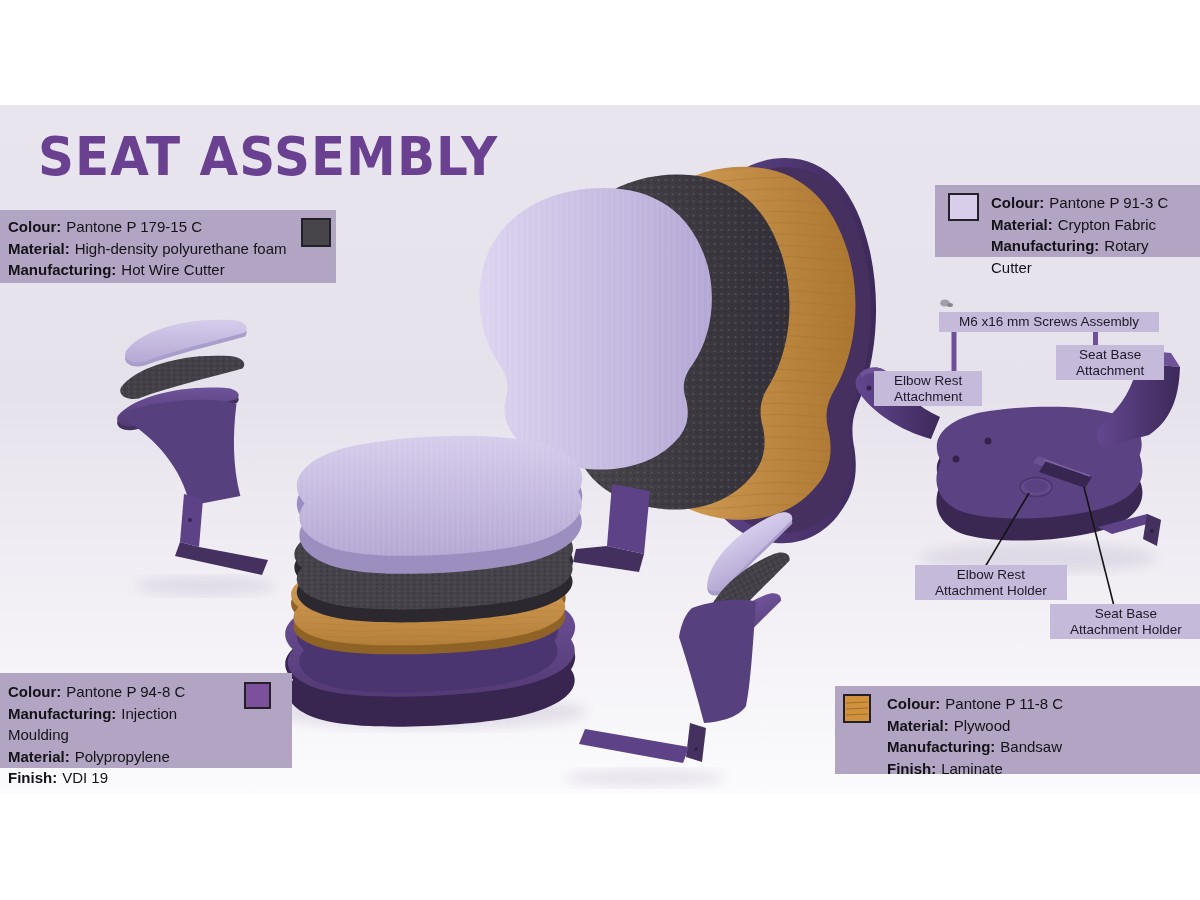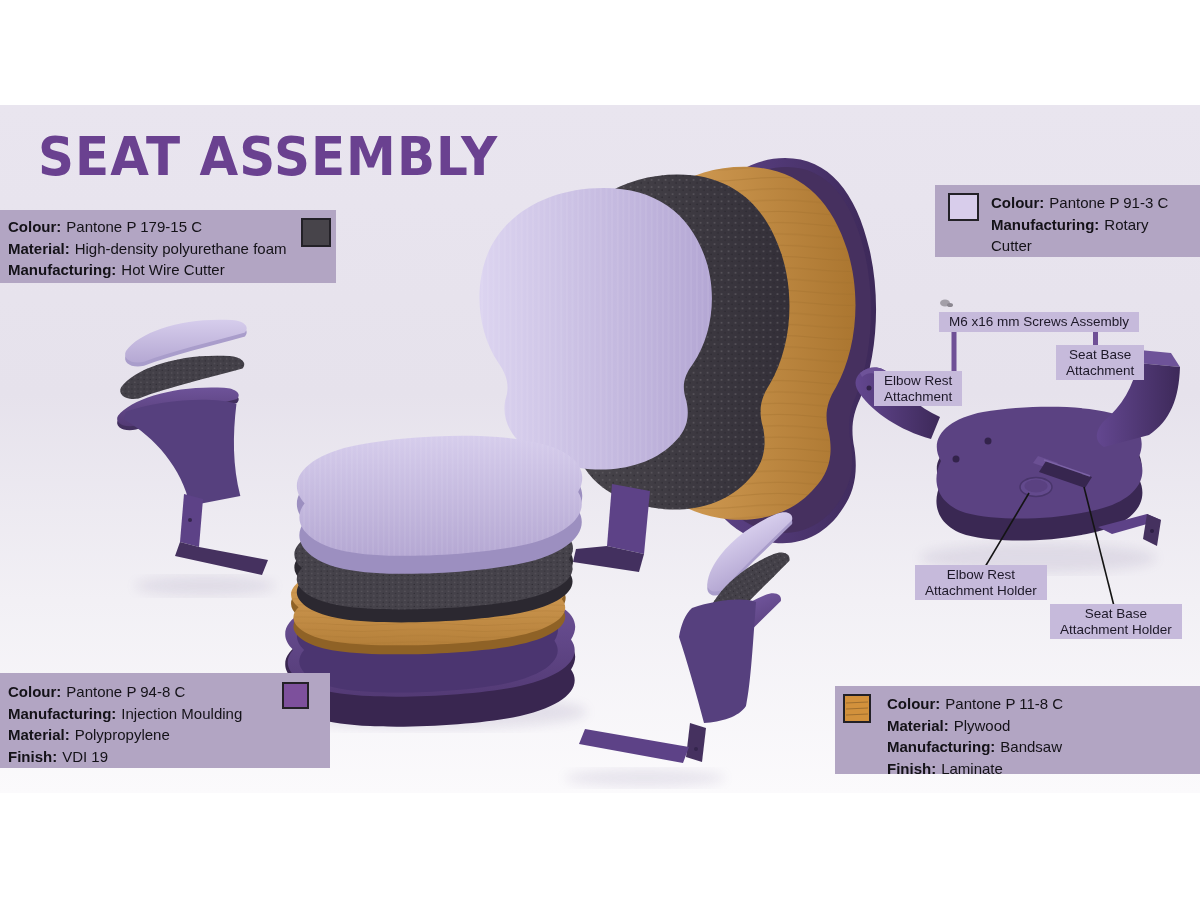--- a/index.html
+++ b/index.html
@@ -15,27 +15,27 @@
   
   .info-box{position:absolute;background:#b2a5c3;color:#141218;font-size:15px;line-height:21.5px;}
   .info-box .lbl{font-weight:bold;margin-right:5px;}
   .info-box.align-r{text-align:left;}
   .info-box.align-l{text-align:left;}
   .swatch{position:absolute;display:block;}
   #box-foam{left:0;top:210px;width:336px;height:73px;padding:6px 48px 0 8px;box-sizing:border-box;}
   #box-foam .swatch{right:5px;top:8px;}
   #box-fabric{left:935px;top:185px;width:265px;height:72px;padding:7px 22px 0 56px;box-sizing:border-box;}
   #box-fabric .swatch{left:13px;top:8px;}
-  #box-shell{left:0;top:673px;width:330px;height:95px;padding:8px 50px 0 8px;box-sizing:border-box;}
+  #box-shell{left:0;top:673px;width:292px;height:95px;padding:8px 50px 0 8px;box-sizing:border-box;}
   #box-shell .swatch{right:21px;top:9px;}
   #box-plywood{left:835px;top:686px;width:365px;height:88px;padding:7px 6px 0 52px;box-sizing:border-box;}
   #box-plywood .swatch{left:8px;top:8px;}
   
   .callout{position:absolute;background:#c6badb;color:#1d1828;font-size:13.5px;
-           line-height:15.5px;text-align:center;padding:2px 10px;white-space:nowrap;}
+           line-height:15.5px;text-align:center;padding:2px 20px;white-space:nowrap;}
 </style>
 </head>
 <body>
 
 <div class="page">
   <div class="stage"></div>
 
   <svg class="scene" viewBox="0 0 1200 900" xmlns="http://www.w3.org/2000/svg">
     <defs>
       <linearGradient id="gLavH" x1="0" y1="0" x2="1" y2="0">
@@ -220,20 +220,23 @@
     <svg class="swatch" width="30" height="29">
       <rect x="1" y="1" width="28" height="27" stroke="#232127" stroke-width="2" fill="#47444a"></rect>
     </svg>
   </div>
 
   <div class="info-box align-l" id="box-fabric">
     <div>
       <span class="lbl">Colour:</span><span>Pantone P 91-3 C</span>
     </div>
     <div>
+      <span class="lbl">Material:</span><span>Crypton Fabric</span>
+    </div>
+    <div>
       <span class="lbl">Manufacturing:</span><span>Rotary Cutter</span>
     </div>
     <svg class="swatch" width="31" height="28">
       <rect x="1" y="1" width="29" height="26" stroke="#232127" stroke-width="2" fill="#d8cdeb"></rect>
     </svg>
   </div>
 
   <div class="info-box align-r" id="box-shell">
     <div>
       <span class="lbl">Colour:</span><span>Pantone P 94-8 C</span>

